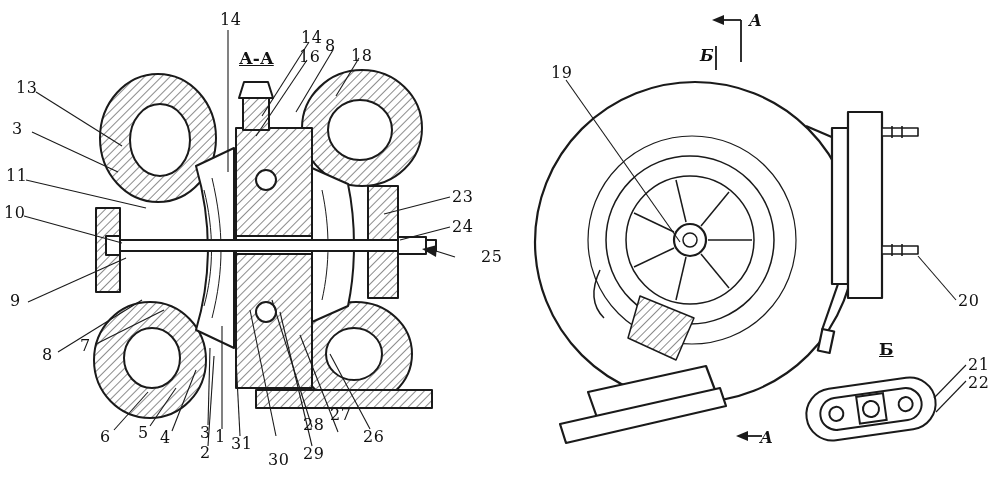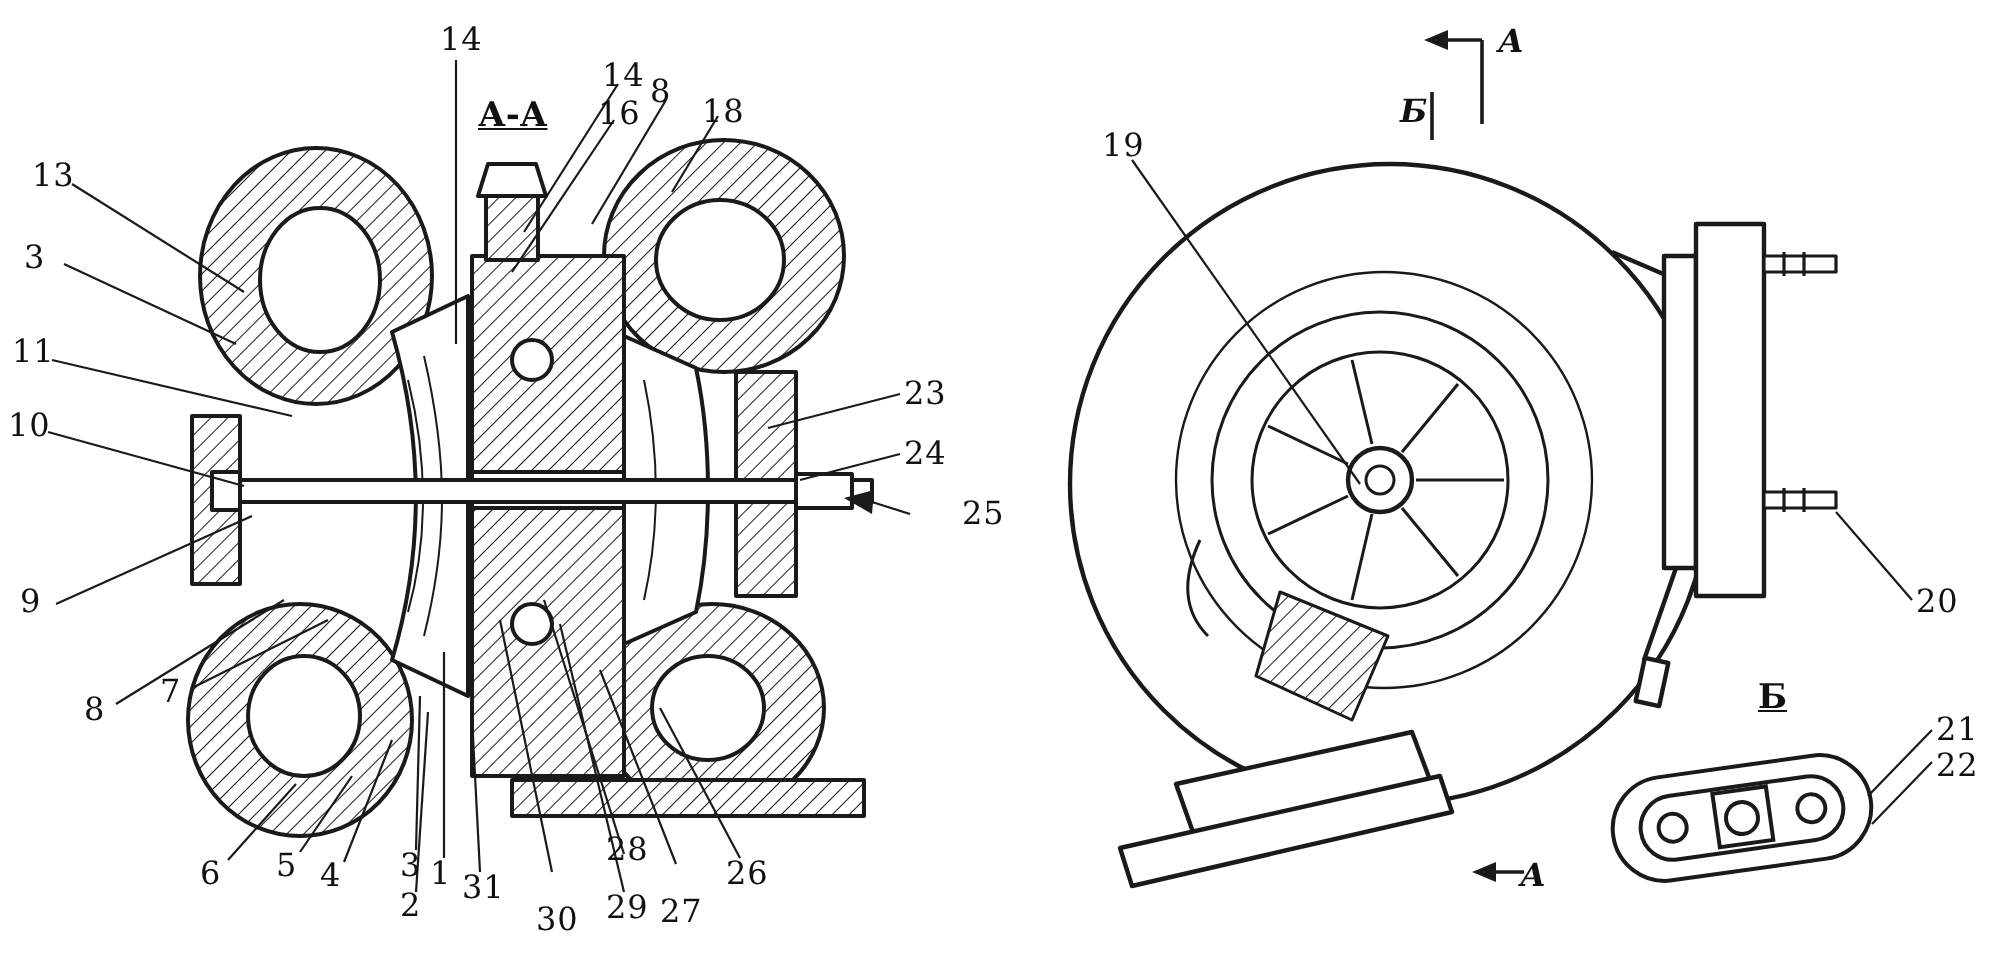--- a/index.html
+++ b/index.html
@@ -182,21 +182,21 @@
   <div class="callout" style="left:100px;top:429px">6</div>
   <div class="callout" style="left:138px;top:425px">5</div>
   <div class="callout" style="left:160px;top:430px">4</div>
   <div class="callout" style="left:200px;top:425px">3</div>
   <div class="callout" style="left:200px;top:445px">2</div>
   <div class="callout" style="left:215px;top:429px">1</div>
   <div class="callout" style="left:231px;top:436px">31</div>
   <div class="callout" style="left:268px;top:452px">30</div>
   <div class="callout" style="left:303px;top:417px">28</div>
   <div class="callout" style="left:303px;top:446px">29</div>
-  <div class="callout" style="left:330px;top:448px">27</div>
+  <div class="callout" style="left:330px;top:407px">27</div>
   <div class="callout" style="left:363px;top:429px">26</div>
   <div class="callout" style="left:452px;top:189px">23</div>
   <div class="callout" style="left:452px;top:219px">24</div>
   <div class="callout" style="left:481px;top:249px">25</div>
 
   <div class="callout" style="left:551px;top:65px">19</div>
   <div class="callout" style="left:958px;top:293px">20</div>
   <div class="callout" style="left:968px;top:357px">21</div>
   <div class="callout" style="left:968px;top:375px">22</div>
 

